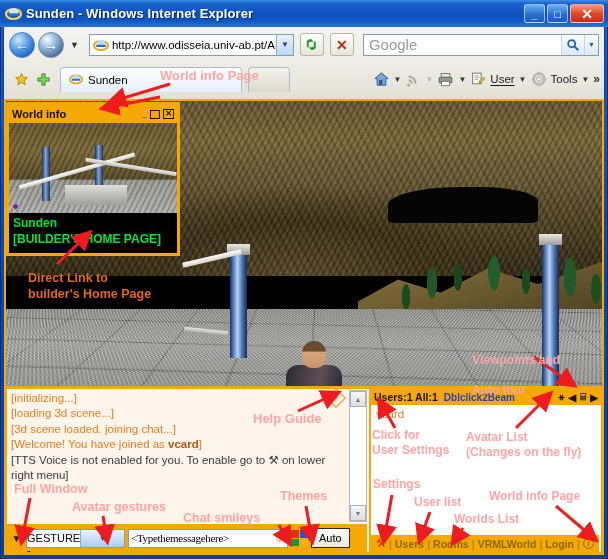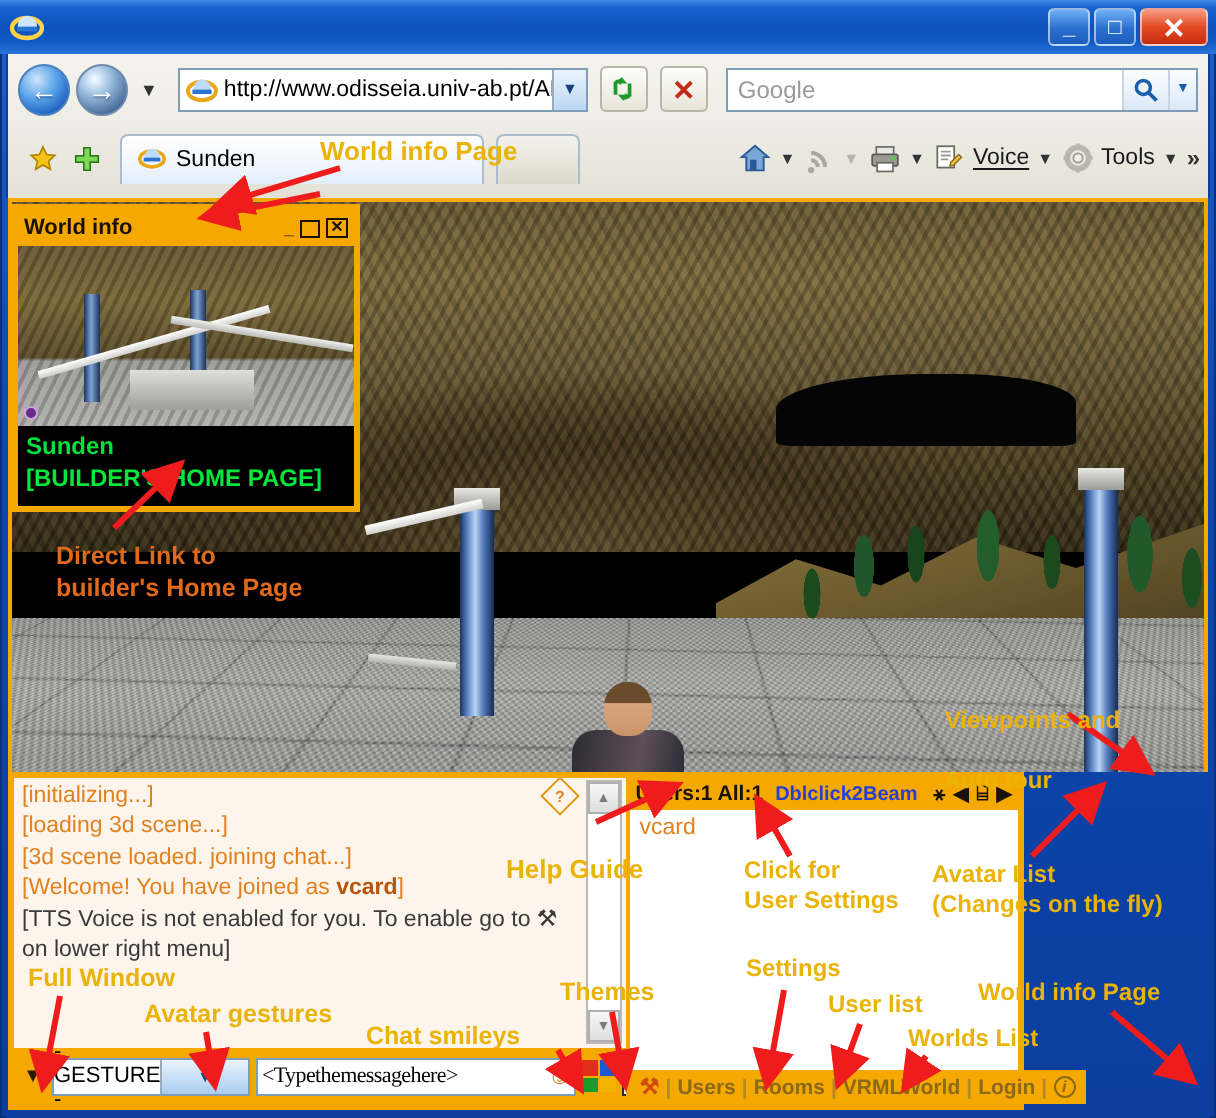--- a/index.html
+++ b/index.html
@@ -78,21 +78,21 @@
     background: linear-gradient(180deg,#fdfdfa,#e8e6da);
     display: flex; align-items: center; justify-content: center;
     font-size: 14px; font-weight: bold; margin-left: 3px;
   }
   .tb-btn.refresh { color: #1d9a2a; }
   .tb-btn.stop { color: #c22b18; }
   .search-box {
     flex: 1; height: 22px; margin-left: 6px; background: #fff;
     border: 1px solid #7f9db9; display: flex; align-items: center;
   }
-  .search-ph { flex: 1; font-size: 12px; color: #9a9a9a; padding-left: 5px; }
+  .search-ph { flex: 1; font-size: 15px; color: #9a9a9a; padding-left: 5px; }
   .search-go {
     width: 23px; height: 20px; border-left: 1px solid #c5d5e6;
     background: linear-gradient(180deg,#fbfdff,#dce9f7);
     display: flex; align-items: center; justify-content: center; color: #1b5ea8; font-size: 12px;
   }
   .search-dd {
     width: 14px; height: 20px; border-left: 1px solid #c5d5e6;
     background: linear-gradient(180deg,#fbfdff,#dce9f7);
     display: flex; align-items: center; justify-content: center; color: #1b5ea8; font-size: 7px;
   }
@@ -217,21 +217,21 @@
   .wi-th-pillar.a { left: 33px; top: 24px; } .wi-th-pillar.b { left: 86px; top: 22px; }
   .wi-th-plat { position: absolute; left: 56px; top: 62px; width: 62px; height: 20px;
                 background: linear-gradient(180deg,#dededa,#9e9e9a); }
   .wi-dot { position: absolute; left: 3px; bottom: 3px; width: 7px; height: 7px; border-radius: 50%;
             background: #6a2a8a; border: 1px solid #c9a7d8; }
   .wi-body { background: #000; padding: 3px 4px 6px; }
   .wi-name { color: #00e03c; font-size: 12px; font-weight: bold; line-height: 15px; }
   .wi-link { color: #00e83c; font-size: 12px; font-weight: bold; line-height: 16px; }
 
   
-  .lower { position: absolute; left: 4px; top: 386px; width: 508px; height: 169px; display: flex; }
+  .lower { position: absolute; left: 4px; top: 386px; width: 600px; height: 169px; display: flex; }
   .chatpanel {
     width: 366px; height: 169px; background: #fdf4ec;
     border: 3px solid #f5a800; border-right: 1px solid #f5a800;
     position: relative; overflow: hidden;
   }
   .chatlog { position: absolute; left: 4px; top: 2px; right: 22px; font-size: 11.5px; line-height: 15.4px; }
   .cl-sys { color: #e08220; }
   .cl-sys b { color: #b8530a; }
   .cl-note { color: #3a3a3a; }
   .chat-scroll {
@@ -301,41 +301,42 @@
   .up-foot .lnk { color: #8a6a18; }
   .up-foot .sep { color: #b08a25; }
   .up-foot .wrench { color: #d04a10; font-size: 11px; }
   .up-foot .info-i {
     width: 11px; height: 11px; border: 1.4px solid #8a6a18; border-radius: 50%;
     display: flex; align-items: center; justify-content: center; font-size: 8px; font-style: italic;
   }
 
   
   .ann {
-    position: absolute; color: #eab308; font-weight: bold; white-space: pre;
+    position: absolute; color: #fca5a5; font-weight: bold; white-space: pre;
     font-family: "Liberation Sans", sans-serif; z-index: 30; line-height: 1.07;
   }
   .ann.orange { color: #e0691a; }
   svg.arrows { position: absolute; inset: 0; width: 608px; height: 559px; z-index: 29; pointer-events: none; }
   .statusbar { position: absolute; left: 3px; bottom: 0; width: 602px; height: 4px; background: #0b3e9e; }
 </style>
 </head>
 <body>
 
 <div id="app">
   <div class="ie-frame"></div>
 
   <div class="ie-titlebar">
     <div class="ie-title-ico">
       <svg viewBox="0 0 17 17" width="17" height="17">
         <ellipse cx="8.5" cy="9" rx="7.5" ry="5" fill="none" stroke="#ffd24a" stroke-width="2.2"></ellipse>
         <path d="M4 9.2 A4.8 5.2 0 1 1 13.4 9.2 Z" fill="#cfe6ff"></path>
         <path d="M3.5 9.5 h10" stroke="#2a74d0" stroke-width="2.4" fill="none"></path>
       </svg>
     </div>
+    <div class="ie-title-text">Sunden - Windows Internet Explorer</div>
     <div class="win-btns">
       <div class="win-btn">_</div>
       <div class="win-btn">□</div>
       <div class="win-btn close">✕</div>
     </div>
   </div>
 
   <div class="ie-toolbars">
     <div class="navrow">
       <div class="nav-circle">←</div>
@@ -415,21 +416,21 @@
               <circle cx="13.6" cy="8.6" r="1" fill="#4ad04a"></circle>
             </svg>
         </span>
         <span class="tbr-caret">▼</span>
         <span class="tbr-item">
           <svg viewBox="0 0 18 18" width="16" height="16">
               <rect x="3" y="2.4" width="9.5" height="12" fill="#fff" stroke="#6a6a62" stroke-width="1"></rect>
               <path d="M5 5.4 h5.5 M5 7.6 h5.5 M5 9.8 h4" stroke="#9a9a92" stroke-width="1"></path>
               <path d="M10.5 11.5 l4.5 -4.5 1.6 1.6 -4.5 4.5 -2 .4z" fill="#f0c24a" stroke="#8a6a18" stroke-width=".8"></path>
             </svg>
-          <span style="margin-left:2px;text-decoration:underline;text-underline-offset:2px">Voice</span>
+          <span style="margin-left:2px;text-decoration:underline;text-underline-offset:2px">User</span>
         </span>
         <span class="tbr-caret">▼</span>
         <span class="tbr-item">
           <svg viewBox="0 0 18 18" width="16" height="16">
               <circle cx="9" cy="9" r="6" fill="none" stroke="#b8b8b0" stroke-width="3.2"></circle>
               <circle cx="9" cy="9" r="2.6" fill="#f0efe9" stroke="#9a9a92" stroke-width="1"></circle>
               <g fill="#b8b8b0">
                 <rect x="8" y="0.8" width="2" height="3.2"></rect>
                 <rect x="8" y="14" width="2" height="3.2"></rect>
                 <rect x="0.8" y="8" width="3.2" height="2"></rect>
@@ -585,21 +586,21 @@
     <path d="M306,506 L311,534" stroke="#ee1c1c" stroke-width="3" fill="none" marker-end="url(#ah)"></path>
   </svg>
 
   <div class="ann" style="left:160px;top:69px;font-size:13px;">World info Page</div>
   <div class="ann orange" style="left:28px;top:270px;font-size:12.5px;line-height:16px;">Direct Link to
 builder's Home Page</div>
   <div class="ann" style="left:459px;top:338px;font-size:12px;line-height:15px;">
     <span class="blue-hl">Viewpoints and</span><br>
     <span class="blue-hl">Auto tour</span>
   </div>
-  <div class="ann" style="left:253px;top:428px;font-size:13px;">Help Guide</div>
+  <div class="ann" style="left:253px;top:412px;font-size:13px;">Help Guide</div>
   <div class="ann" style="left:466px;top:430px;font-size:12px;line-height:15px;">Avatar List
 (Changes on the fly)</div>
   <div class="ann" style="left:372px;top:428px;font-size:12px;line-height:15px;">Click for
 User Settings</div>
   <div class="ann" style="left:373px;top:478px;font-size:12px;">Settings</div>
   <div class="ann" style="left:414px;top:496px;font-size:12px;text-align:center;">User list</div>
   <div class="ann" style="left:454px;top:513px;font-size:12px;">Worlds List</div>
   <div class="ann" style="left:489px;top:490px;font-size:12px;">World info Page</div>
   <div class="ann" style="left:14px;top:483px;font-size:12.5px;">Full Window</div>
   <div class="ann" style="left:72px;top:501px;font-size:12.5px;">Avatar gestures</div>

